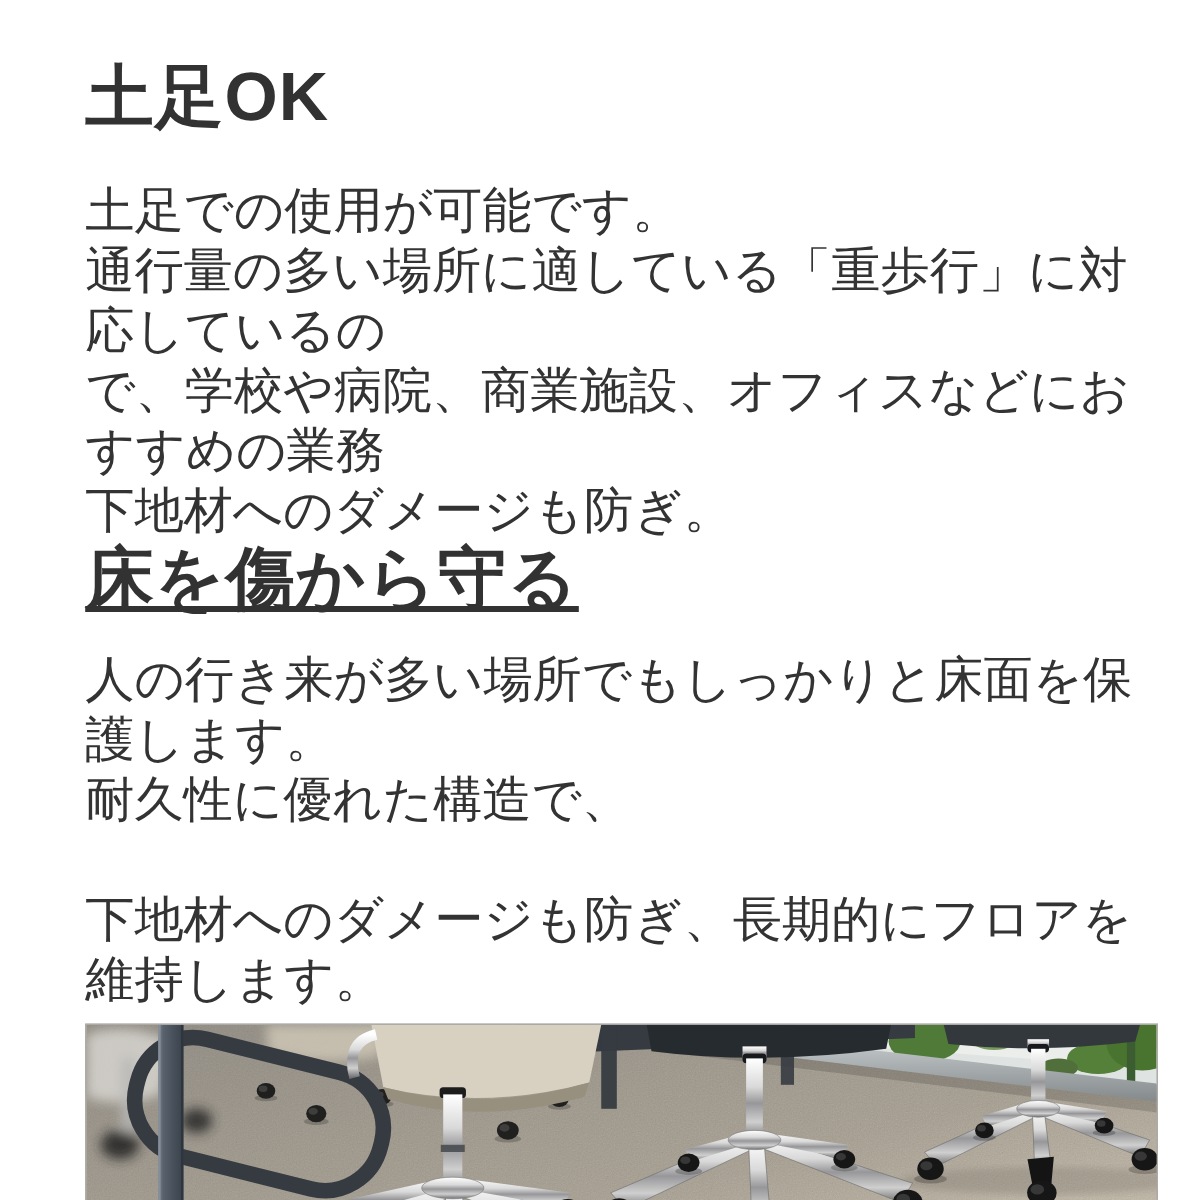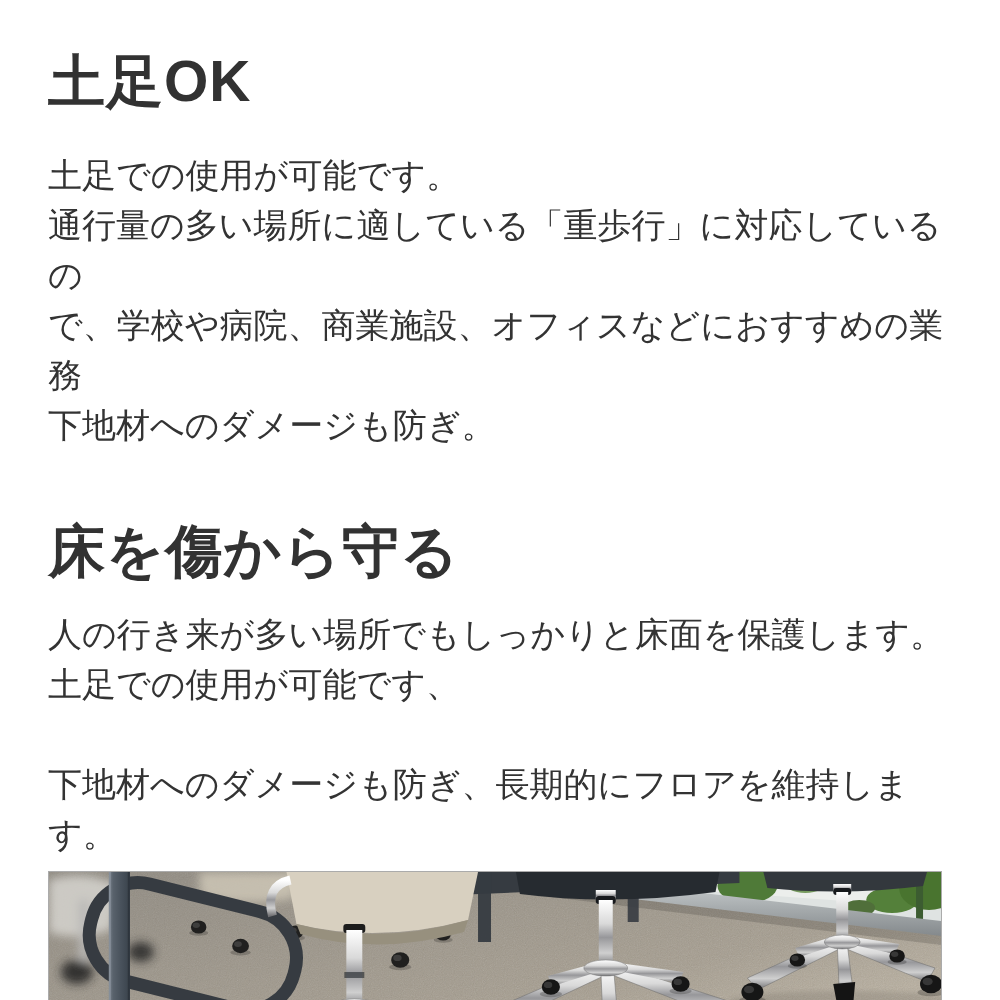--- a/index.html
+++ b/index.html
@@ -1,26 +1,26 @@
 <!DOCTYPE html>
 <html lang="ja" style="--background: #ffffff; --heading: #323232; --body: #333333; --photo-border: #ababab; --carpet: #b2a897; --table-frame: #363b41; --pole: #4a535d; --caster: #161616; --tree-green: #54803a; --window-view: #dfe3e2; --sill: #9fa4a7;"><head>
 <meta charset="utf-8">
 <style>
   html,body{margin:0;padding:0;background:var(--background,#ffffff);}
   body{width:1000px;height:1000px;overflow:hidden;
        font-family:"Liberation Sans","DejaVu Sans",sans-serif;}
-  main{box-sizing:border-box;width:1000px;height:1000px;padding:48px 55px 0 48px;}
+  main{box-sizing:border-box;width:1000px;height:1000px;padding:48px 55px 0 71px;}
   .section-heading{
     margin:0 0 35px 0;
     font-size:57px;line-height:67px;font-weight:700;
     letter-spacing:1px;color:var(--heading,#323232);
   }
-  .section-heading.second{margin-top:68px;margin-bottom:24px;}
+  .section-heading.second{margin-bottom:24px;text-decoration:underline;}
   .section-body{
-    margin:0;font-size:34px;line-height:50px;font-weight:400;
+    margin:0;font-size:41px;line-height:50px;font-weight:400;
     letter-spacing:0;color:var(--body,#333333);
   }
   figure.photo{
     margin:12px 0 0 0;padding:0;width:892px;height:242px;
     border:1px solid var(--photo-border,#ababab);
     overflow:hidden;background:var(--carpet,#b2a897);
   }
   figure.photo svg{display:block;width:100%;height:100%;}
   .carpet-fill{fill:var(--carpet,#b2a897);}
   .tableframe{fill:var(--table-frame,#363b41);}
@@ -31,21 +31,21 @@
 
 <main>
 
   <section>
     <h2 class="section-heading">土足OK</h2>
     <p class="section-body"><span>土足での使用が可能です。</span><br><span>通行量の多い場所に適している「重歩行」に対応しているの</span><br><span>で、学校や病院、商業施設、オフィスなどにおすすめの業務</span><br><span>下地材へのダメージも防ぎ。</span></p>
   </section>
 
   <section>
     <h2 class="section-heading second">床を傷から守る</h2>
-    <p class="section-body"><span>人の行き来が多い場所でもしっかりと床面を保護します。</span><br><span>土足での使用が可能です、</span><br><br><span>下地材へのダメージも防ぎ、長期的にフロアを維持します。</span></p>
+    <p class="section-body"><span>人の行き来が多い場所でもしっかりと床面を保護します。</span><br><span>耐久性に優れた構造で、</span><br><br><span>下地材へのダメージも防ぎ、長期的にフロアを維持します。</span></p>
   </section>
 
   <figure class="photo">
     <svg viewBox="0 0 894 242" preserveAspectRatio="none">
       <defs>
         <filter id="speckle" x="0" y="0" width="100%" height="100%">
           <feTurbulence type="fractalNoise" baseFrequency="0.9" numOctaves="2" stitchTiles="stitch"></feTurbulence>
           <feColorMatrix type="saturate" values="0"></feColorMatrix>
         </filter>
         <filter id="soft">

